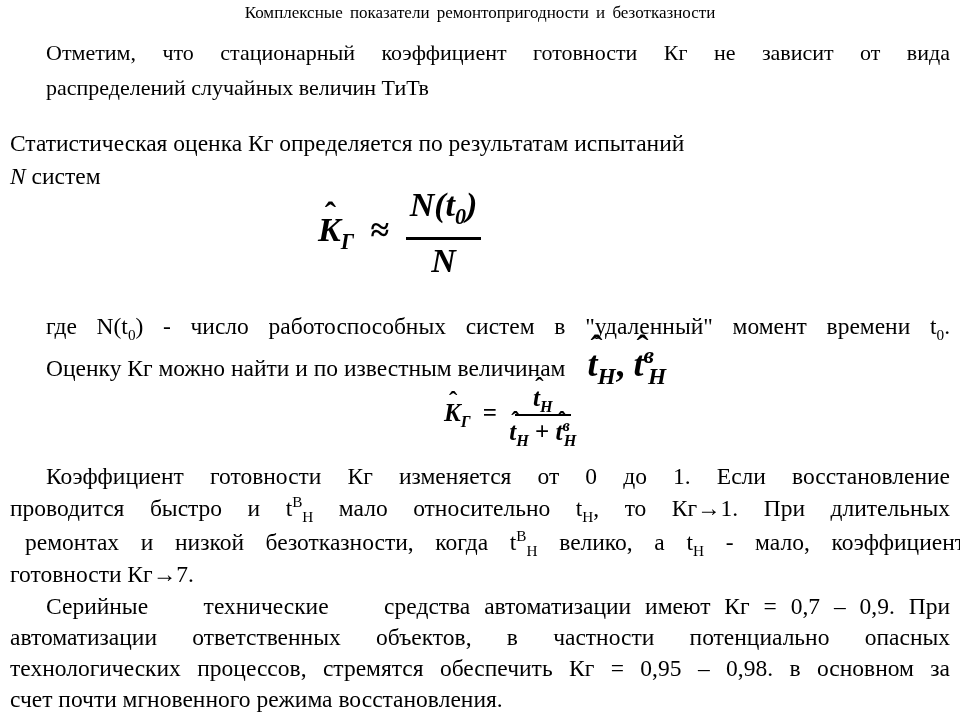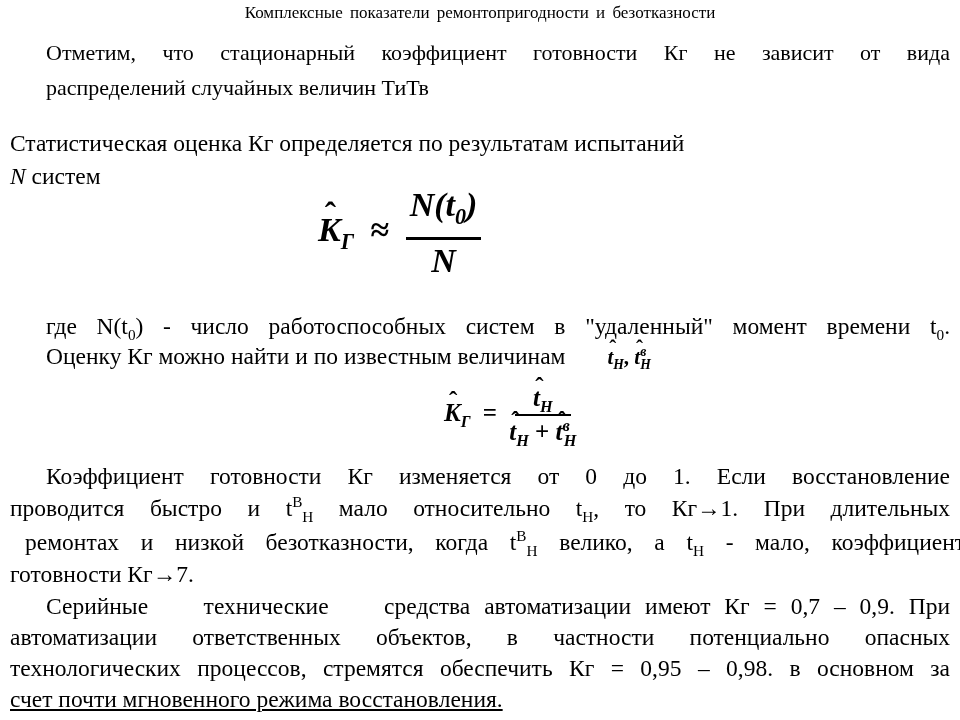--- a/index.html
+++ b/index.html
@@ -46,21 +46,21 @@
     <span class="num"><span>N(t</span><sub>0</sub><span>)</span></span>
     <span class="den">N</span>
   </span>
 </div>
 
 <div class="abs p1 body-line" style="top:313px;">
   <div class="just" style="width:904px;"><span>где N(t</span><sub>0</sub><span>) - число работоспособных систем в "удаленный" момент времени t</span><sub>0</sub><span>.</span></div>
 </div>
 <div class="abs p1 body-line" style="top:343px;">
   <span>Оценку Кг  можно найти и по известным величинам</span>
-  <span class="formula" style="font-size:21px; margin-left:36px;">
+  <span class="formula" style="font-size:36px; margin-left:16px;">
     <span class="hat">t</span><sub>H</sub><span style="font-style:normal;">, </span><span class="hat">t</span><sup>в</sup><sub style="margin-left:-6px;">H</sub>
   </span>
 </div>
 
 <div class="abs formula" style="left:444px; top:384px; font-size:25px;">
   <span class="hat">K</span><sub>Г</sub>
   <span style="font-style:normal; margin:0 6px;">=</span>
   <span class="frac">
     <span class="num" style="border-bottom-width:2px; padding:0 18px 2px;"><span class="hat">t</span><sub>H</sub></span>
     <span class="den"><span class="hat">t</span><sub>H</sub><span style="font-style:normal;"> + </span><span class="hat">t</span><sup>в</sup><sub style="margin-left:-6px;">H</sub></span>
@@ -80,13 +80,13 @@
 
 <div class="abs body-line" style="left:46px; top:593px;">
   <div class="just" style="width:904px; white-space:pre;">Серийные    технические    средства автоматизации имеют Кг = 0,7 – 0,9. При</div>
 </div>
 <div class="abs body-line" style="left:10px; top:624px;">
   <div class="just" style="width:940px;">автоматизации ответственных объектов, в частности потенциально опасных</div>
 </div>
 <div class="abs body-line" style="left:10px; top:655px;">
   <div class="just" style="width:940px;">технологических процессов, стремятся обеспечить Кг = 0,95 – 0,98. в основном за</div>
 </div>
-<div class="abs body-line" style="left:10px; top:686px;text-decoration:underline;">счет почти мгновенного режима восстановления.</div>
+<div class="abs body-line" style="left:10px; top:686px;">счет почти мгновенного режима восстановления.</div>
 
 </body></html>

